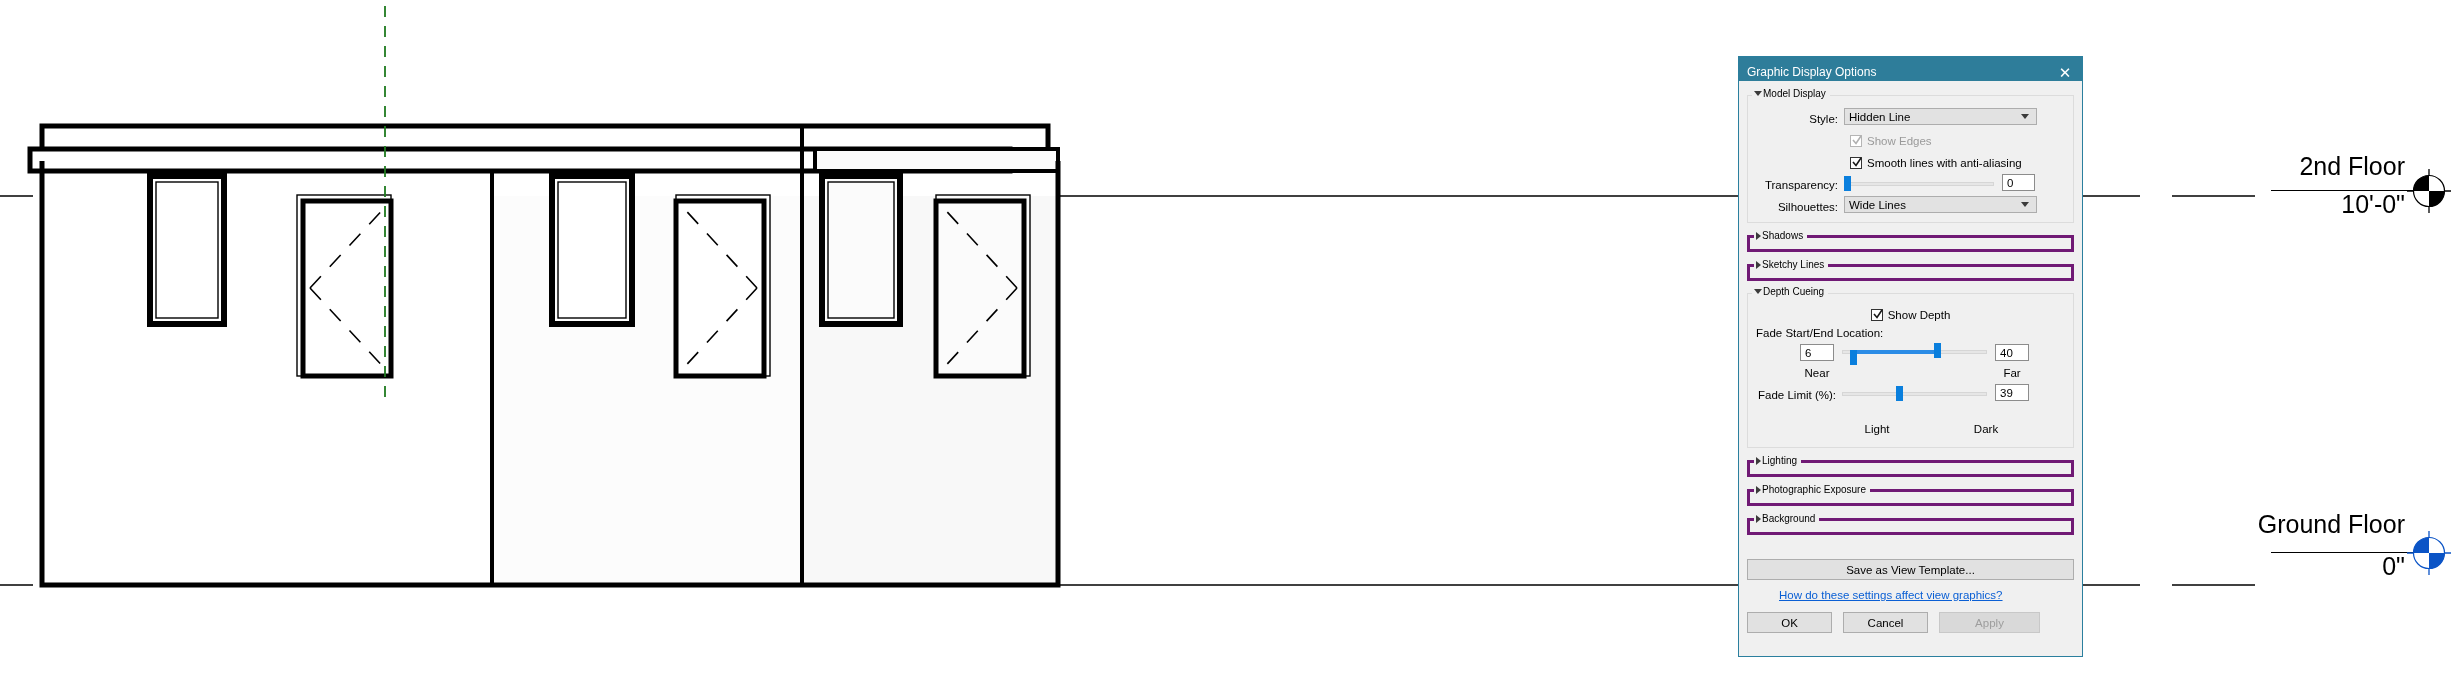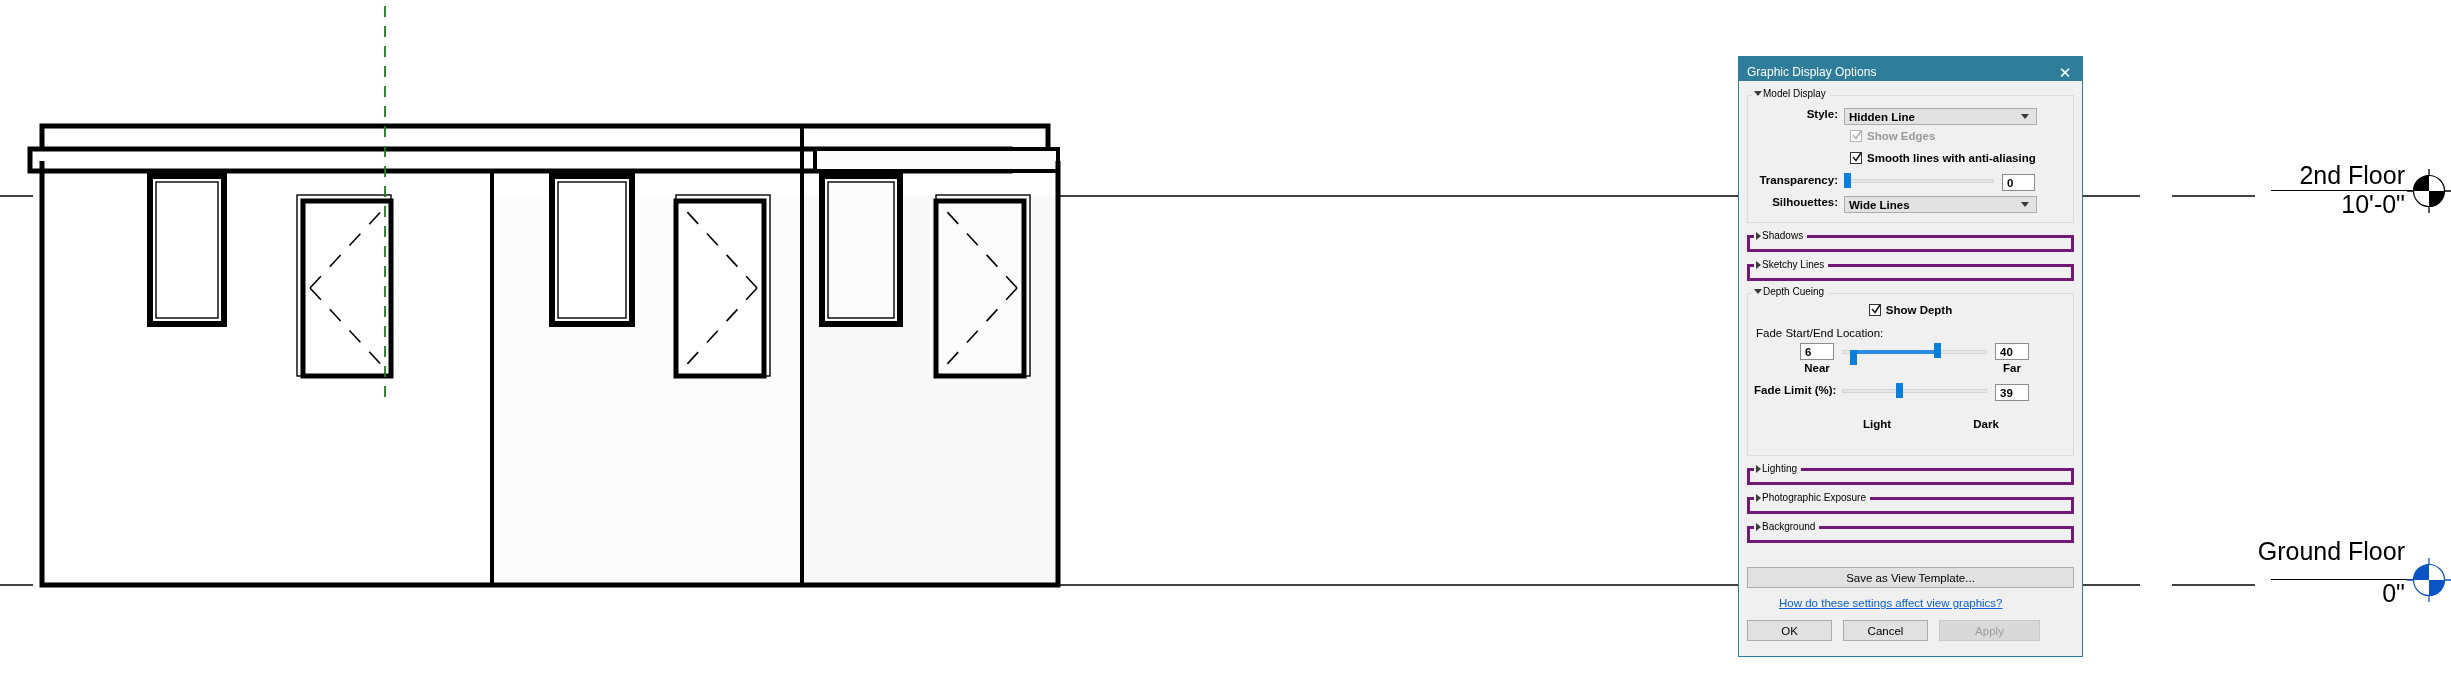--- a/index.html
+++ b/index.html
@@ -122,24 +122,23 @@
     border-right: 0;
   }
   .grp-collapsed {
     height: 17px;
     margin-top: 12px;
   }
   .grp-content { padding: 12px 6px 7px 6px; }
 
   .row {
     display: flex;
-    align-items: flex-start;
+    align-items: flex-end;
     margin-bottom: 5px;
     min-height: 17px;
-    font-weight: bold;
   }
   .lbl-right {
     text-align: right;
     padding-right: 6px;
     white-space: nowrap;
   }
 
   select.combo, .combo {
     height: 17px;
     background: #e2e2e2;
@@ -341,33 +340,33 @@
       <g stroke="#000" stroke-width="1.6" stroke-dasharray="16 13" fill="none">
         <line x1="1017" y1="288" x2="939" y2="203"></line>
         <line x1="1017" y1="288" x2="939" y2="373"></line>
       </g>
     </g>
 
     <line x1="385" y1="6" x2="385" y2="406" stroke="#1f7a1f" stroke-width="1.8" stroke-dasharray="11 9"></line>
   </svg>
 
   <div class="level-marker" style="left:2255px; top:150px; width:196px; height:96px;">
-    <div class="level-name" style="left:0px; top:13px; width:150px; text-align:right;">2nd Floor</div>
+    <div class="level-name" style="left:0px; top:4px; width:150px; text-align:right;">2nd Floor</div>
     <div class="level-rule" style="left:16px; top:40px; width:144px;"></div>
     <div class="level-elev" style="left:0px; top:42px; width:150px; text-align:right;">10'-0"</div>
     <svg class="level-bubble" style="left:152px; top:19px;" viewBox="0 0 44 44" xmlns="http://www.w3.org/2000/svg">
       <line x1="22" y1="0" x2="22" y2="44" stroke="#000" stroke-width="1.3"></line>
       <line x1="0" y1="22" x2="44" y2="22" stroke="#000" stroke-width="1.3"></line>
       <circle cx="22" cy="22" r="15.5" fill="#ffffff" stroke="#000" stroke-width="1.2"></circle>
       <path d="M22,22 L22,6.5 A15.5,15.5 0 0,0 6.5,22 Z" fill="#000000"></path>
       <path d="M22,22 L22,37.5 A15.5,15.5 0 0,0 37.5,22 Z" fill="#000000"></path>
     </svg>
   </div>
 
-  <div class="level-marker" style="left:2255px; top:539px; width:196px; height:96px;">
+  <div class="level-marker" style="left:2255px; top:512px; width:196px; height:96px;">
     <div class="level-name" style="left:-140px; top:0px; width:290px; text-align:right;">Ground Floor</div>
     <div class="level-rule" style="left:16px; top:40px; width:144px;"></div>
     <div class="level-elev" style="left:0px; top:42px; width:150px; text-align:right;">0"</div>
     <svg class="level-bubble" style="left:152px; top:19px;" viewBox="0 0 44 44" xmlns="http://www.w3.org/2000/svg">
       <line x1="22" y1="0" x2="22" y2="44" stroke="#0b54c6" stroke-width="1.3"></line>
       <line x1="0" y1="22" x2="44" y2="22" stroke="#0b54c6" stroke-width="1.3"></line>
       <circle cx="22" cy="22" r="15.5" fill="#ffffff" stroke="#0b54c6" stroke-width="1.2"></circle>
       <path d="M22,22 L22,6.5 A15.5,15.5 0 0,0 6.5,22 Z" fill="#0b54c6"></path>
       <path d="M22,22 L22,37.5 A15.5,15.5 0 0,0 37.5,22 Z" fill="#0b54c6"></path>
     </svg>
@@ -494,21 +493,21 @@
 
           <div class="row" style="margin-bottom:17px;">
             <div class="lbl-right" style="width:88px;">Fade Limit (%):</div>
             <div class="slider" style="width:145px; margin-right:8px;">
               <div class="track"></div>
               <div class="thumb" style="left:54px;"></div>
             </div>
             <div class="txtbox" style="width:34px;">39</div>
           </div>
 
-          <div class="row" style="margin-bottom:14px;">
+          <div class="row" style="margin-bottom:6px;">
             <div style="width:88px;"></div>
             <div class="caption" style="width:70px; text-align:center;">Light</div>
             <div style="width:48px;"></div>
             <div class="caption" style="width:52px; text-align:center;">Dark</div>
           </div>
 
         </div>
       </div>
 
       <div class="grp grp-collapsed">

